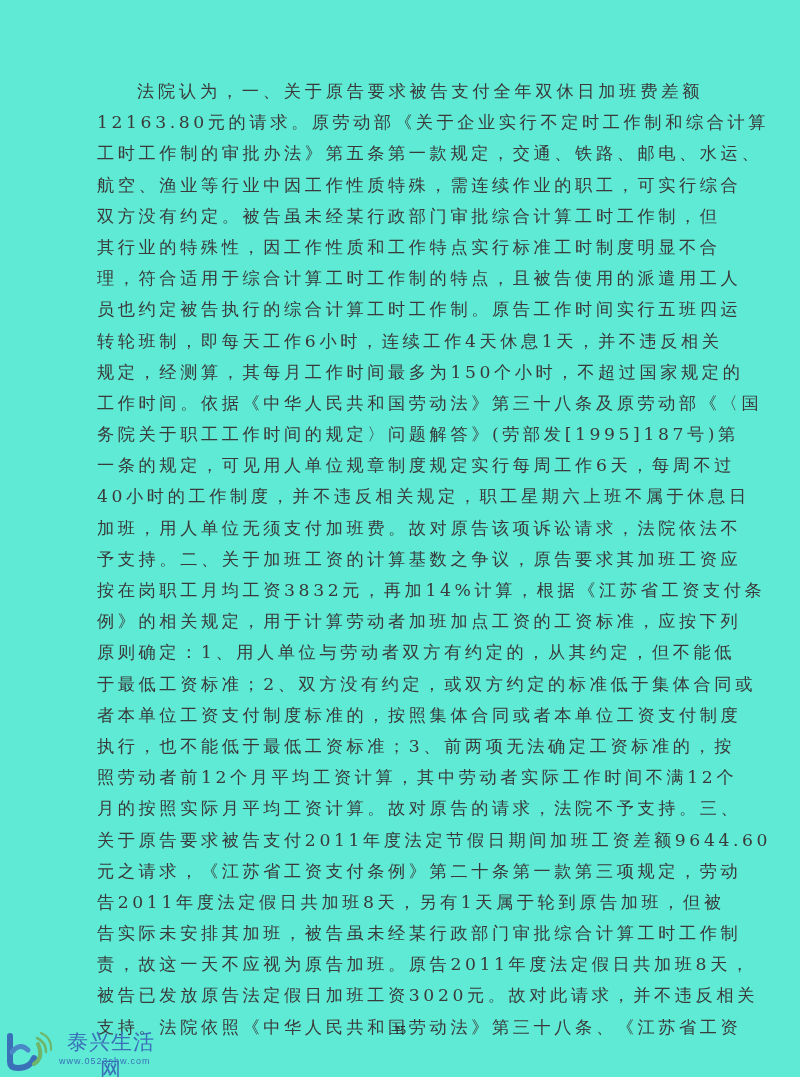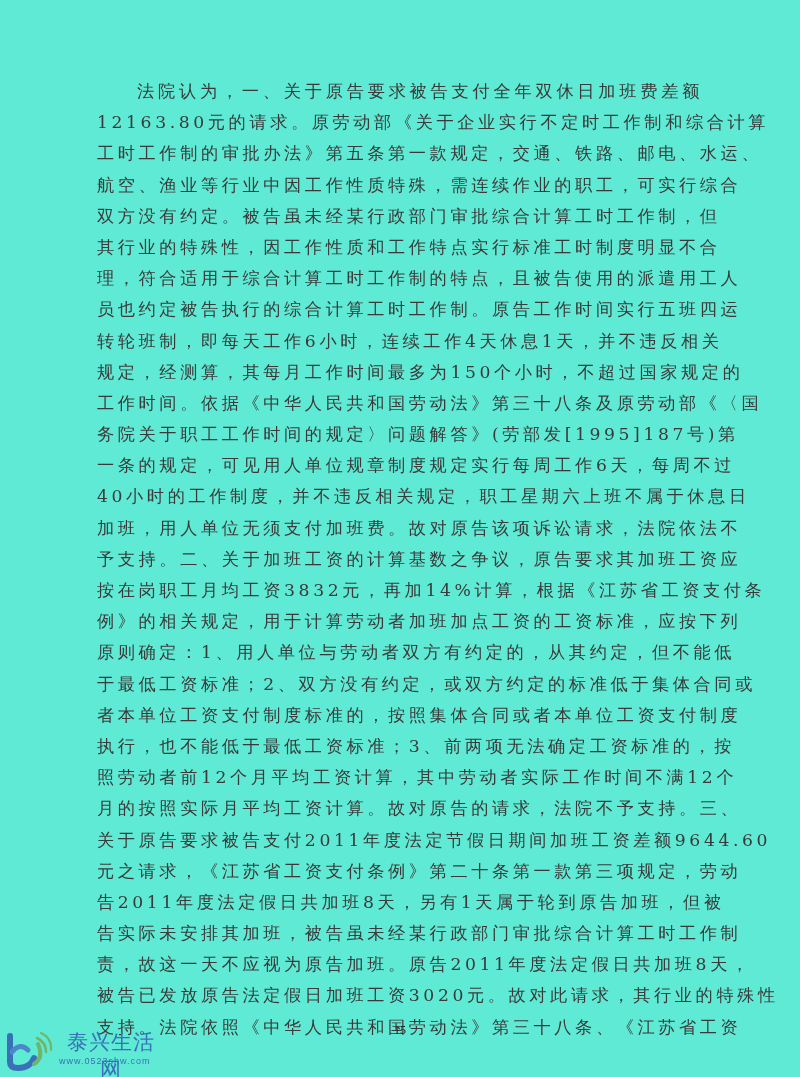--- a/index.html
+++ b/index.html
@@ -47,21 +47,21 @@
     <span class="line">于最低工资标准；2、双方没有约定，或双方约定的标准低于集体合同或</span>
     <span class="line">者本单位工资支付制度标准的，按照集体合同或者本单位工资支付制度</span>
     <span class="line">执行，也不能低于最低工资标准；3、前两项无法确定工资标准的，按</span>
     <span class="line">照劳动者前12个月平均工资计算，其中劳动者实际工作时间不满12个</span>
     <span class="line">月的按照实际月平均工资计算。故对原告的请求，法院不予支持。三、</span>
     <span class="line">关于原告要求被告支付2011年度法定节假日期间加班工资差额9644.60</span>
     <span class="line">元之请求，《江苏省工资支付条例》第二十条第一款第三项规定，劳动</span>
     <span class="line">告2011年度法定假日共加班8天，另有1天属于轮到原告加班，但被</span>
     <span class="line">告实际未安排其加班，被告虽未经某行政部门审批综合计算工时工作制</span>
     <span class="line">责，故这一天不应视为原告加班。原告2011年度法定假日共加班8天，</span>
-    <span class="line">被告已发放原告法定假日加班工资3020元。故对此请求，其行业的特殊性</span>
+    <span class="line">被告已发放原告法定假日加班工资3020元。故对此请求，并不违反相关</span>
     <span class="line">支持。法院依照《中华人民共和国劳动法》第三十八条、《江苏省工资</span>
   </div>
 
   <div class="page-number">15</div>
 
   <div class="watermark">
     <svg class="wm-icon" viewBox="0 0 50 44">
       <path d="M6 8 L6 34 Q6 40 14 40 Q26 40 30 30" fill="none" stroke="#3a70b8" stroke-width="6" stroke-linecap="round"></path>
       <path d="M8 24 Q16 14 24 22" fill="none" stroke="#4a88c8" stroke-width="5" stroke-linecap="round"></path>
       <path d="M30 36 Q40 30 34 16" fill="none" stroke="#6fb56a" stroke-width="4" stroke-linecap="round"></path>

